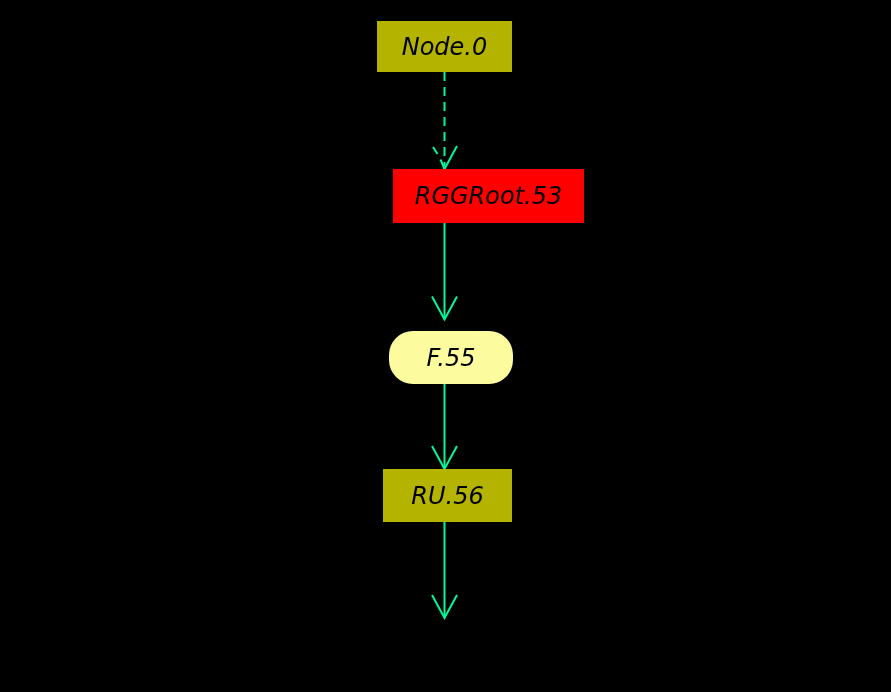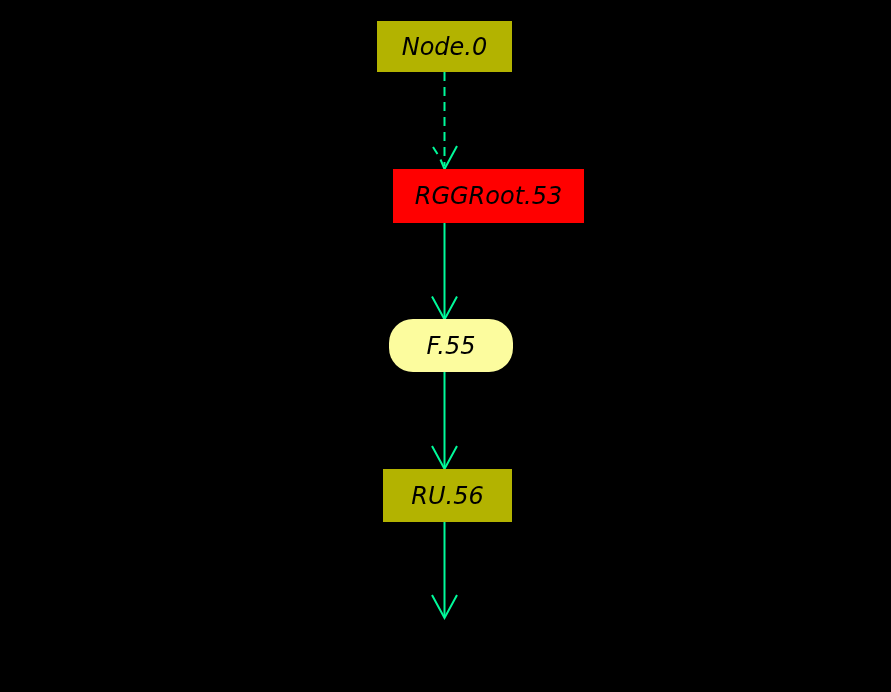--- a/index.html
+++ b/index.html
@@ -37,21 +37,21 @@
     display: flex;
     align-items: center;
     justify-content: center;
     font-size: 24px;
     color: #000000;
     white-space: nowrap;
     box-sizing: border-box;
   }
   .node-0 { left: 377px; top: 21px;  width: 135px; height: 51px; }
   .node-1 { left: 349px; top: 169px; width: 191px; height: 54px; margin-left: 44px; }
-  .node-2 { left: 389px; top: 319px; width: 124px; height: 53px; border-radius: 24px; }
+  .node-2 { left: 389px; top: 331px; width: 124px; height: 53px; border-radius: 24px; }
   .node-3 { left: 383px; top: 469px; width: 129px; height: 53px; }
   .node-4 { left: 389px; top: 618px; width: 110px; height: 54px; }
 </style>
 </head>
 <body>
 
 <div class="canvas" style="background: rgb(0, 0, 0); font-style: italic;">
 
   <svg class="edges-layer" width="891" height="692" viewBox="0 0 891 692" xmlns="http://www.w3.org/2000/svg">
 

